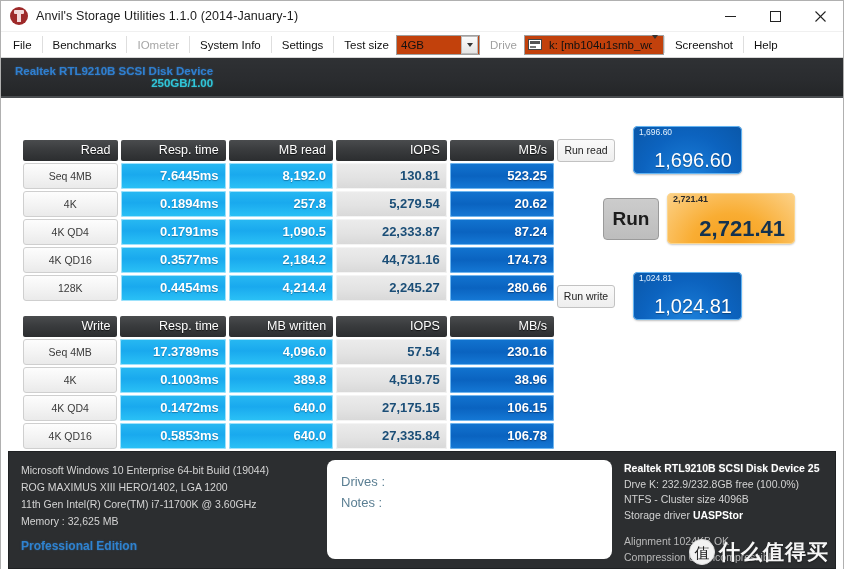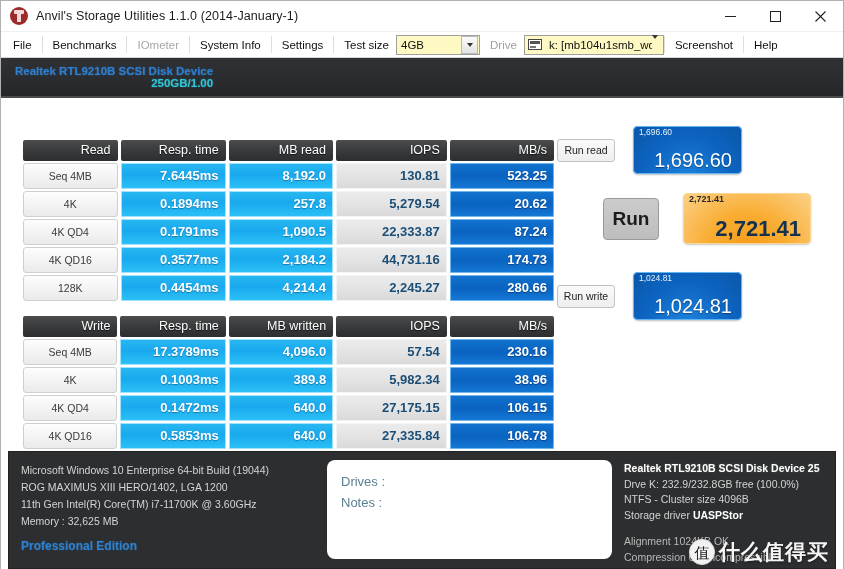--- a/index.html
+++ b/index.html
@@ -70,21 +70,21 @@
   .menu-sep { width: 1px; height: 17px; background: #dedede; }
   .menu-label {
     padding: 0 7px 0 10px; color: #111; white-space: nowrap;
     display: flex; align-items: center; height: 26px;
   }
   .menu-label.disabled { color: #a0a0a0; }
 
   .combo {
     height: 20px;
     border: 1px solid #a0a0a0;
-    background: #fef9c3;
+    background: #c2410c;
     display: flex; align-items: center;
     font-size: 11.5px; color: #111;
     position: relative;
   }
   .combo.testsize { width: 84px; }
   .combo .combo-val { padding: 0 4px; white-space: nowrap; overflow: hidden; }
   .combo .combo-btn {
     width: 17px; height: 18px; margin-left: auto; margin-right: 1px;
     background: linear-gradient(#fbfbfb,#e4e4e4);
     border: 1px solid #b9b9b9;
@@ -199,21 +199,21 @@
     font-size: 10.5px; color: #222;
     display: flex; align-items: center; justify-content: center;
     margin-right: 18px;
   }
   .btn-run-big {
     width: 56px; height: 42px;
     background: linear-gradient(180deg,#cccccc,#bdbdbd);
     border: 1px solid #9a9a9a; border-radius: 4px;
     font-size: 19px; font-weight: bold; color: #1c1c1c;
     display: flex; align-items: center; justify-content: center;
-    margin-right: 24px;
+    margin-right: 8px;
   }
   .score-box {
     position: relative; border-radius: 5px;
     display: flex; align-items: flex-end; justify-content: flex-end;
     padding: 0 10px 2px 0;
   }
   .score-box .mini {
     position: absolute; left: 6px; top: 1px;
     font-size: 8.5px; line-height: 10px;
   }
@@ -486,21 +486,21 @@
           <td>
                 <div class="cell-label">4K</div>
               </td>
           <td>
                 <div class="cell-cyan">0.1003ms</div>
               </td>
           <td>
                 <div class="cell-cyan">389.8</div>
               </td>
           <td>
-                <div class="cell-grey">5,982.34</div>
+                <div class="cell-grey">4,519.75</div>
               </td>
           <td>
                 <div class="cell-blue">38.96</div>
               </td>
         </tr>
         <tr>
           <td>
                 <div class="cell-label">4K QD4</div>
               </td>
           <td>

